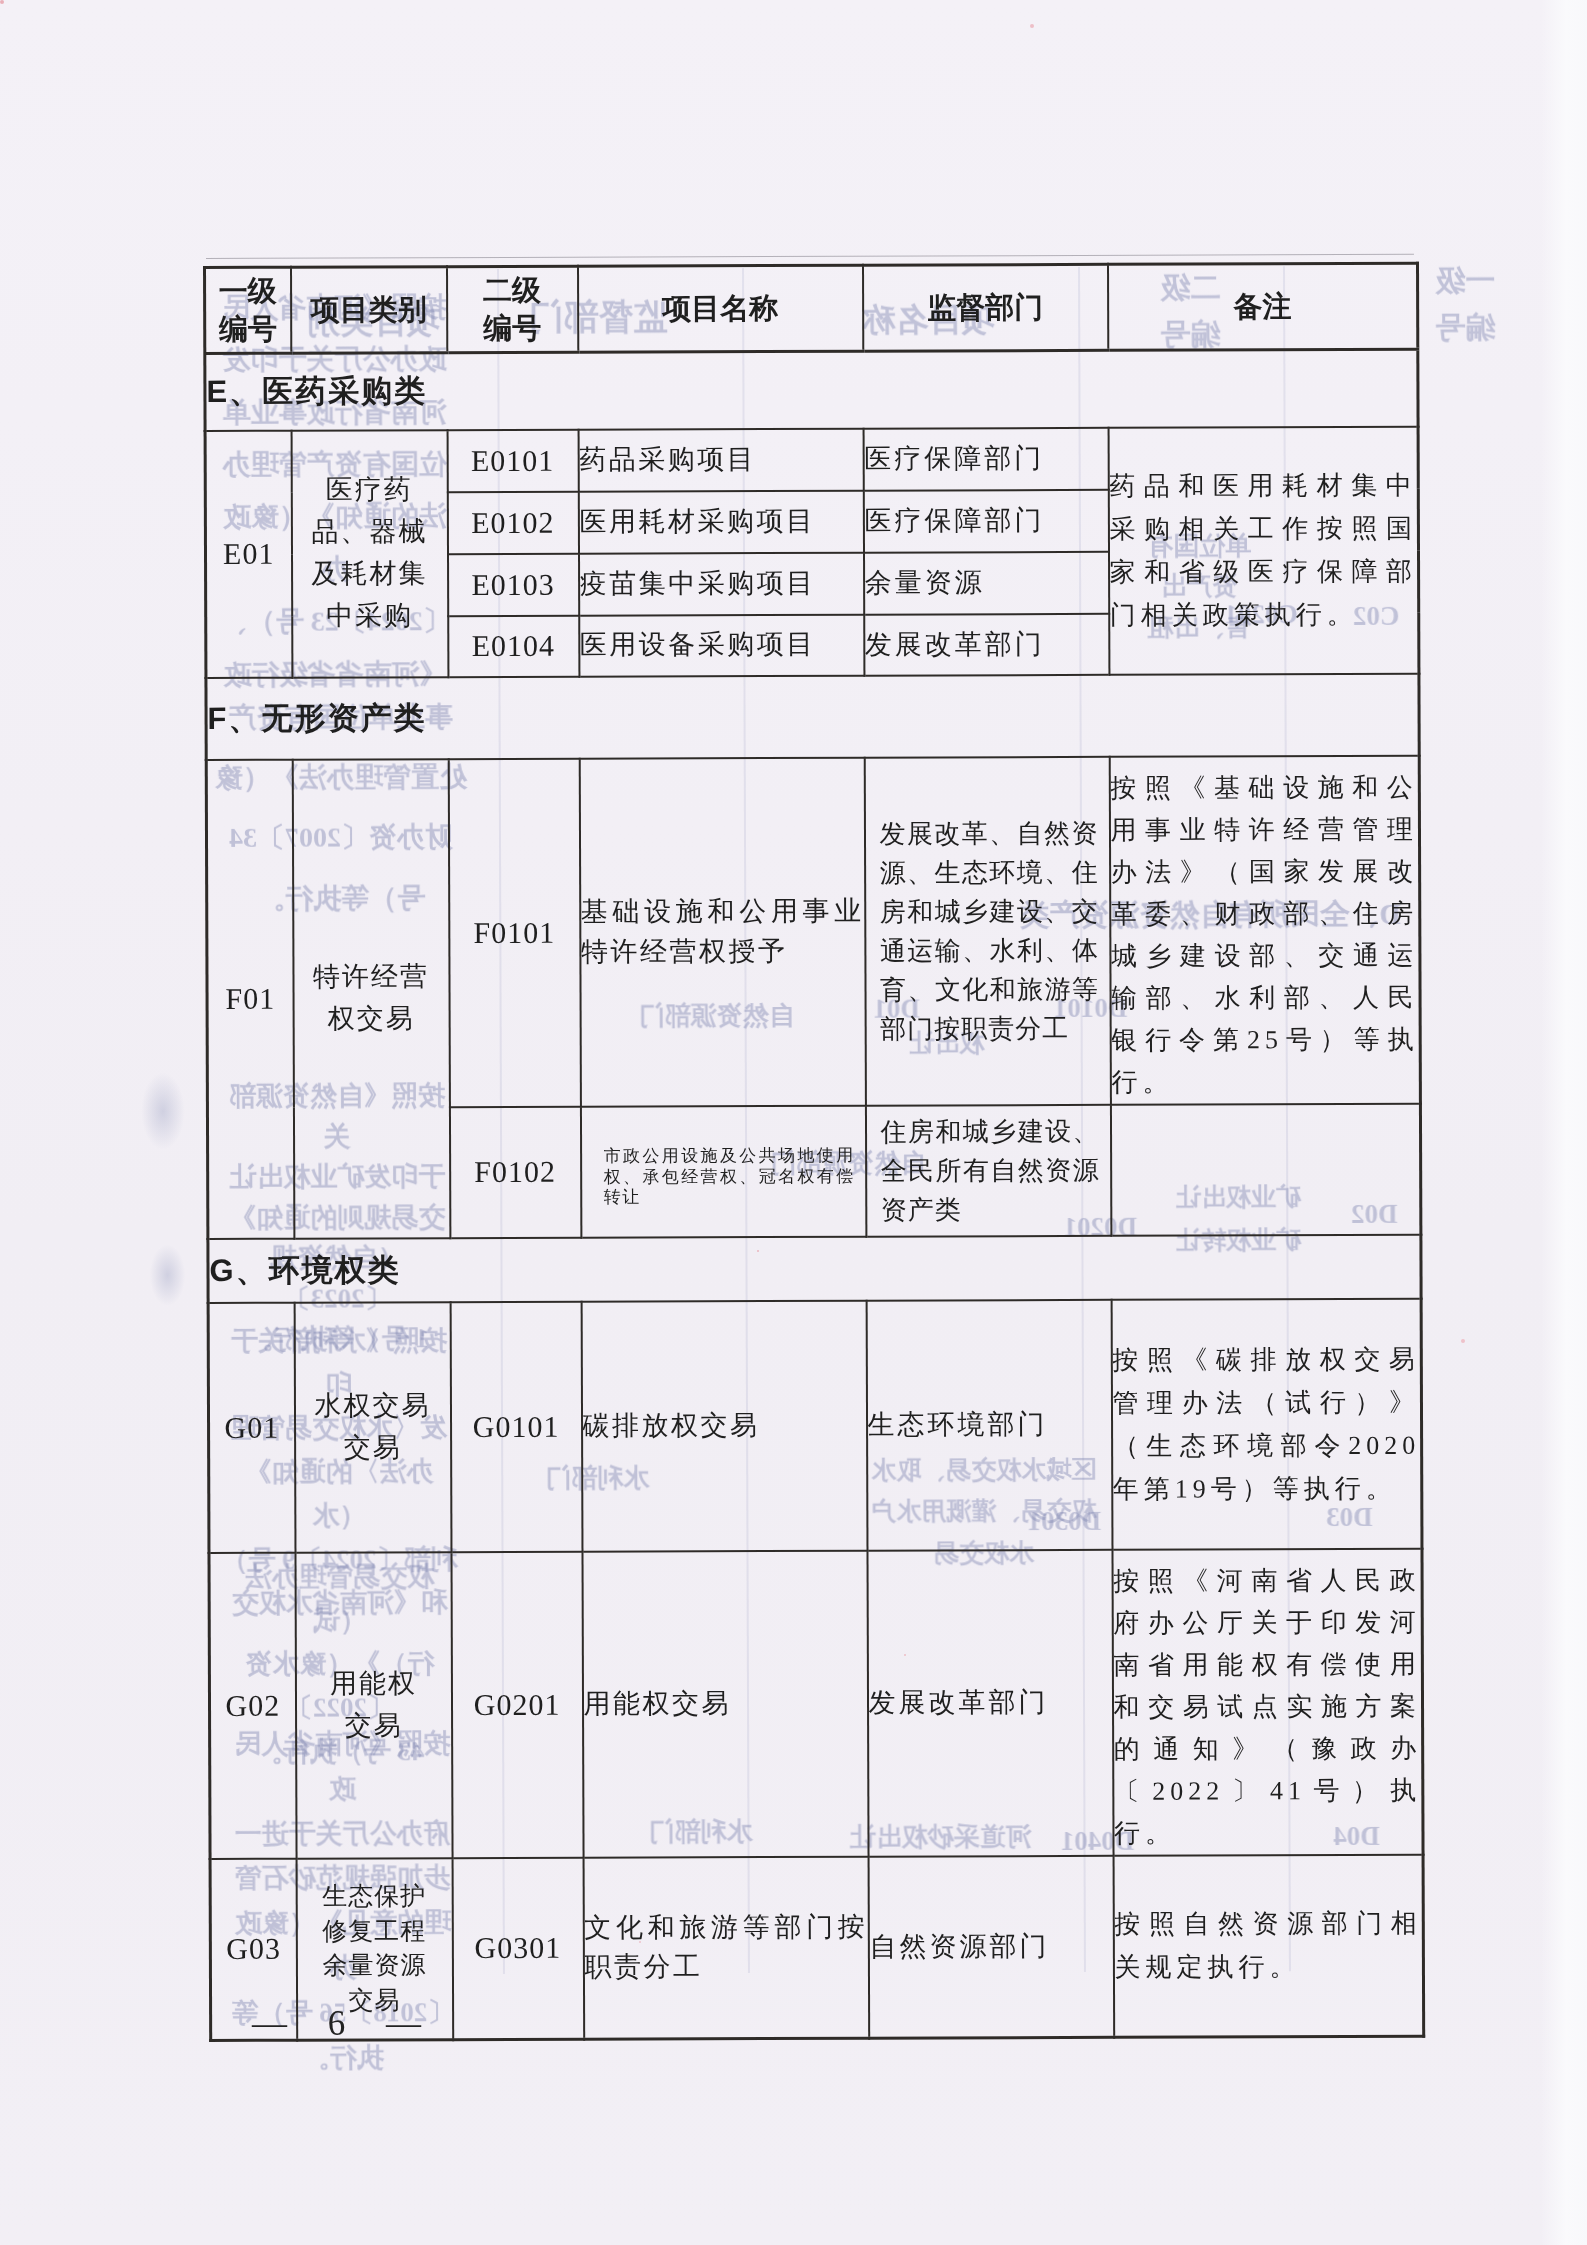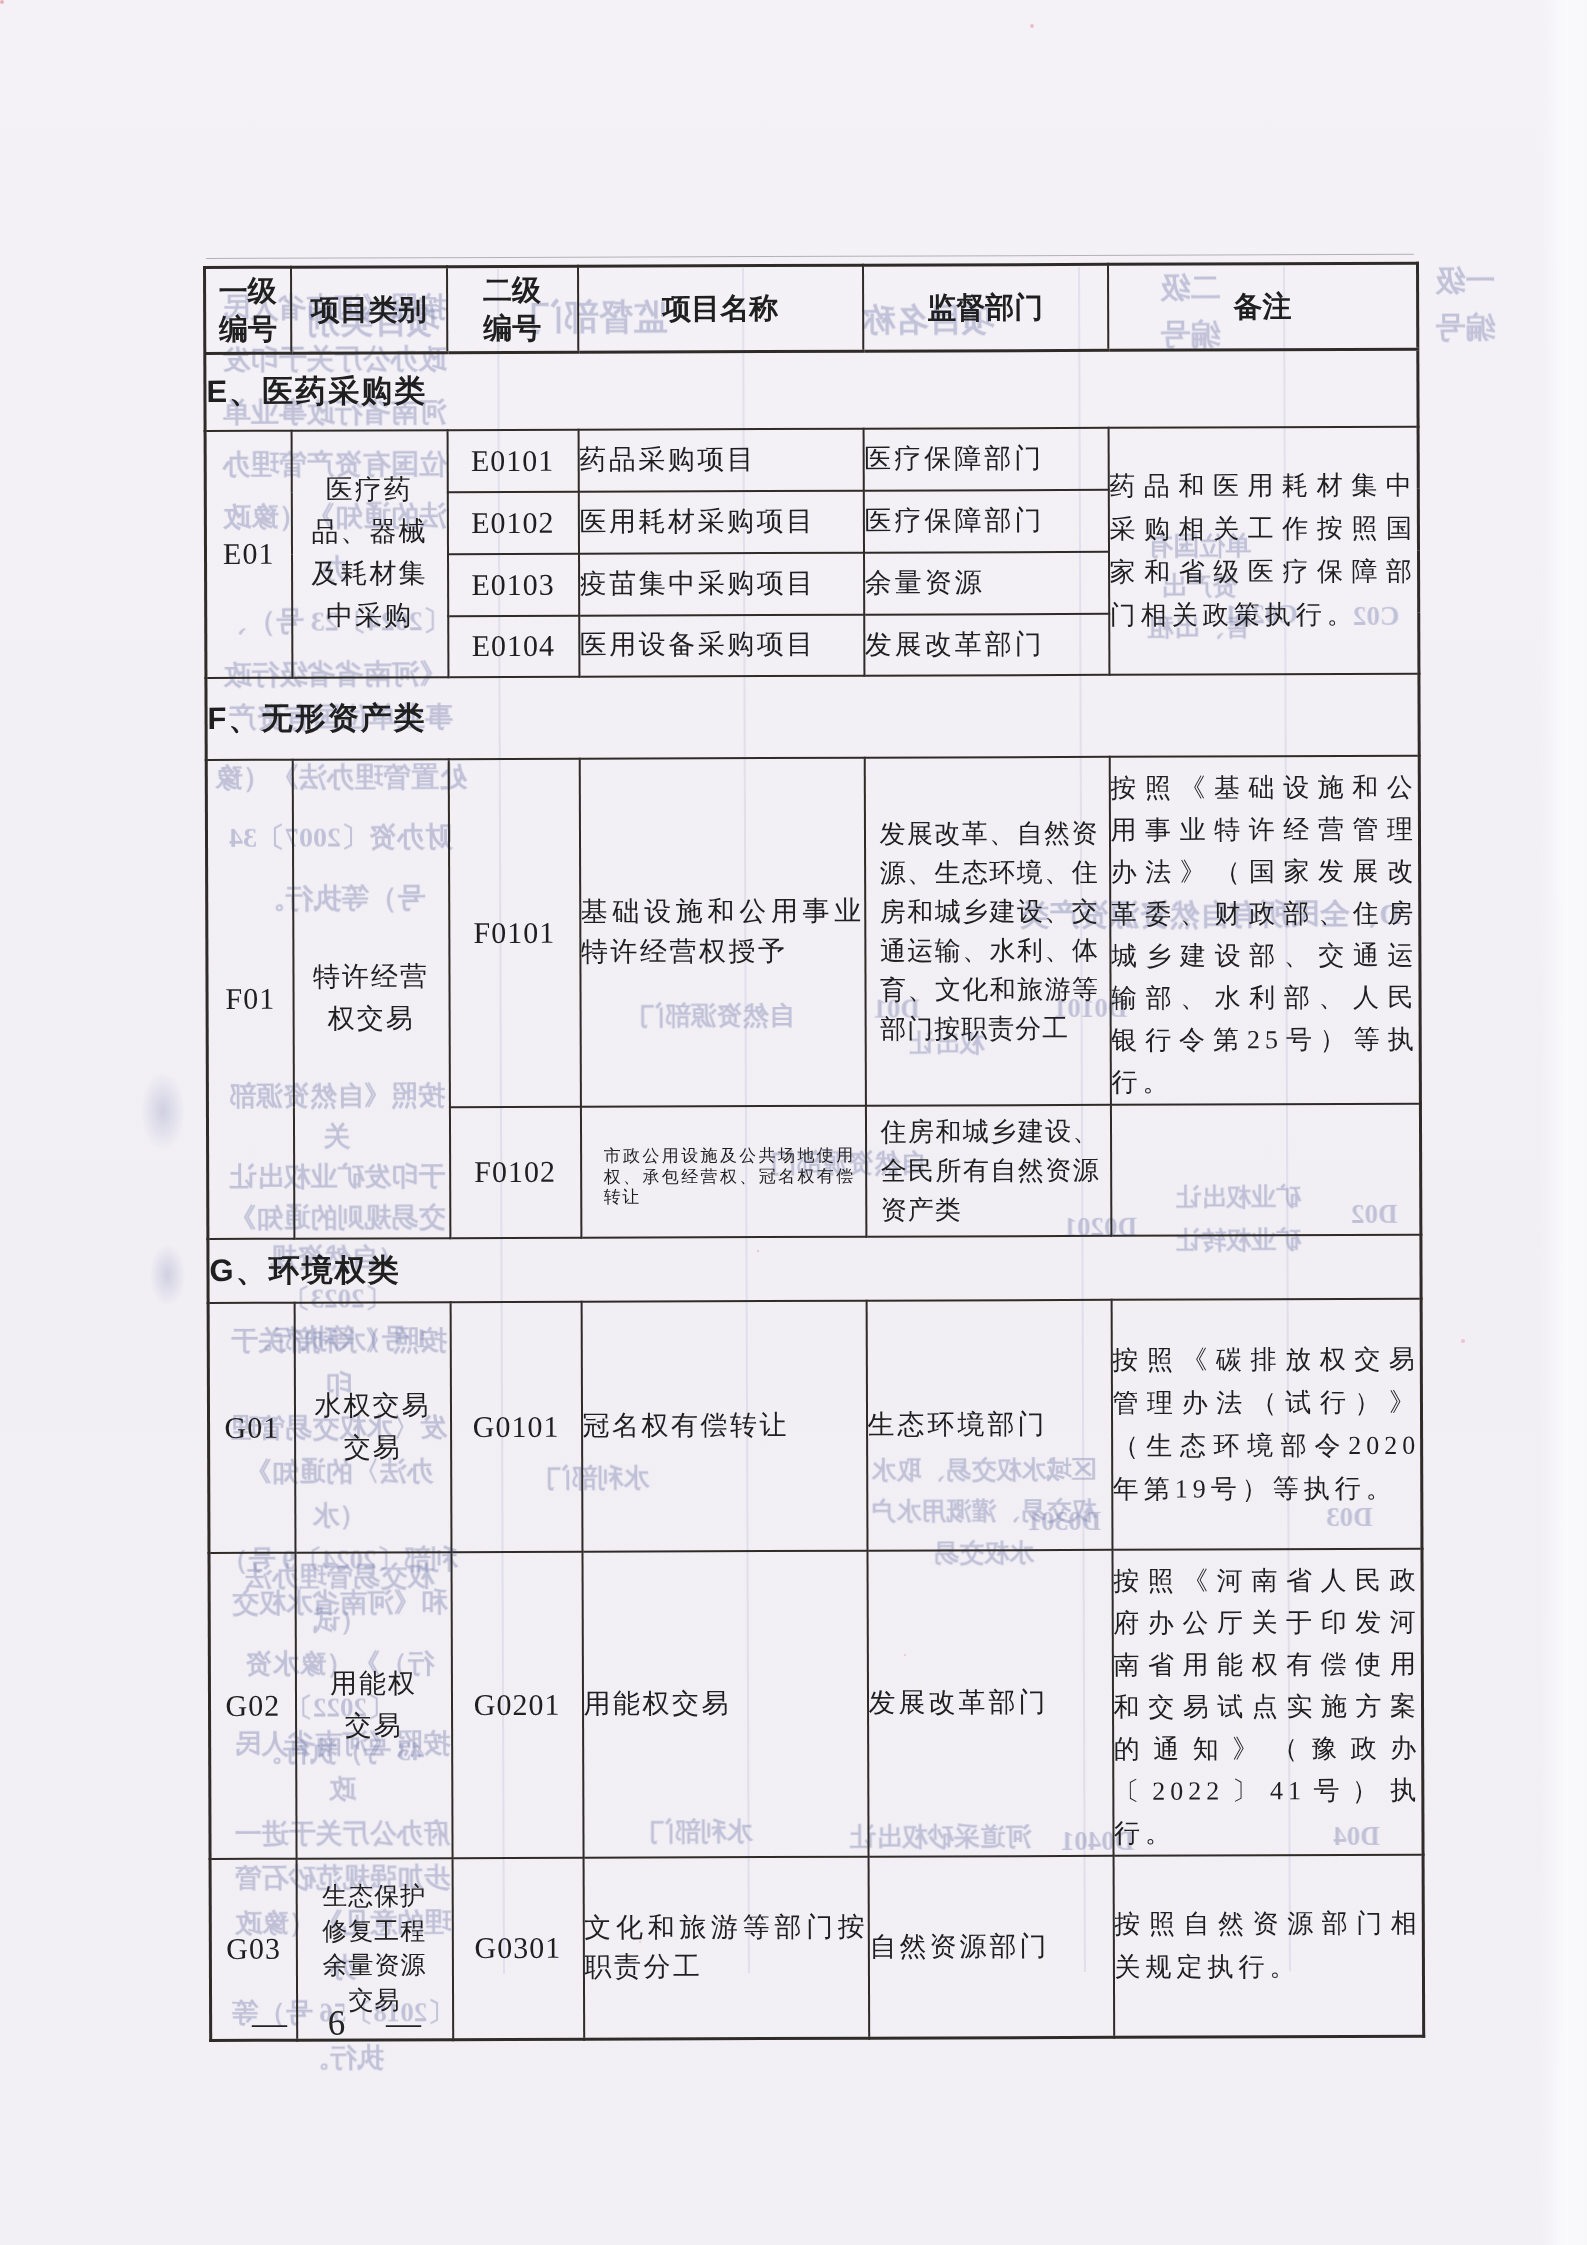--- a/index.html
+++ b/index.html
@@ -267,21 +267,21 @@
       </tr>
 
       <tr style="height:64px">
         <td class="section" colspan="6">G、环境权类</td>
       </tr>
       <tr style="height:250px">
         <td class="code">G01</td>
         <td class="cat">水权交易
 交易</td>
         <td class="code">G0101</td>
-        <td class="name">冠名权有偿转让</td>
+        <td class="name">碳排放权交易</td>
         <td class="dept">生态环境部门</td>
         <td class="remark">按照《碳排放权交易管理办法（试行）》（生态环境部令2020年第19号）等执行。</td>
       </tr>
       <tr style="height:259px">
         <td class="code">G02</td>
         <td class="cat">用能权
 交易</td>
         <td class="code">G0201</td>
         <td class="name">用能权交易</td>
         <td class="dept">发展改革部门</td>

